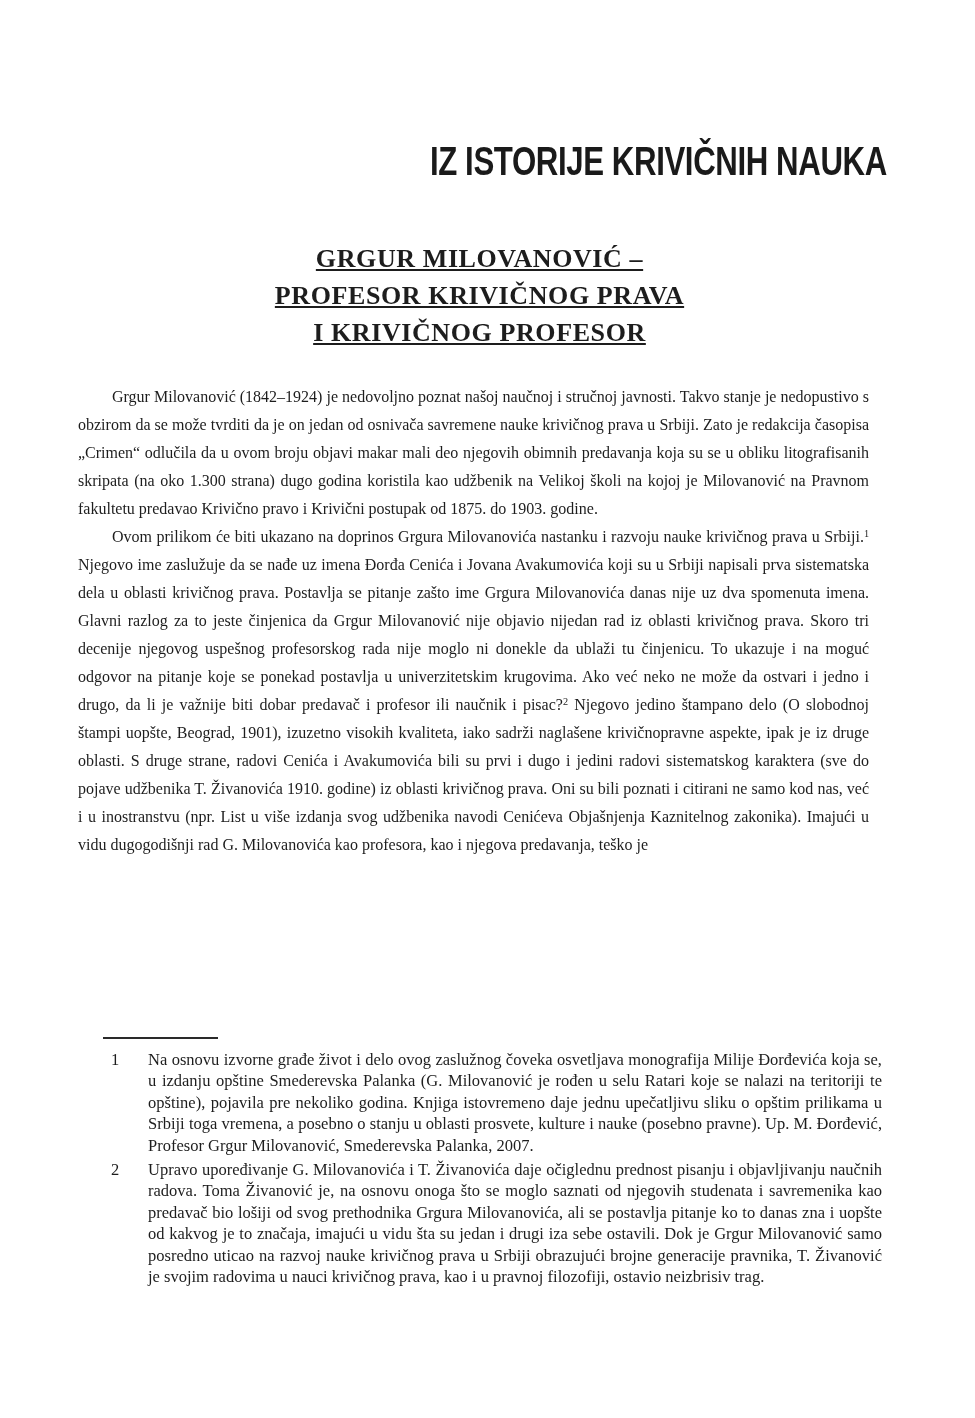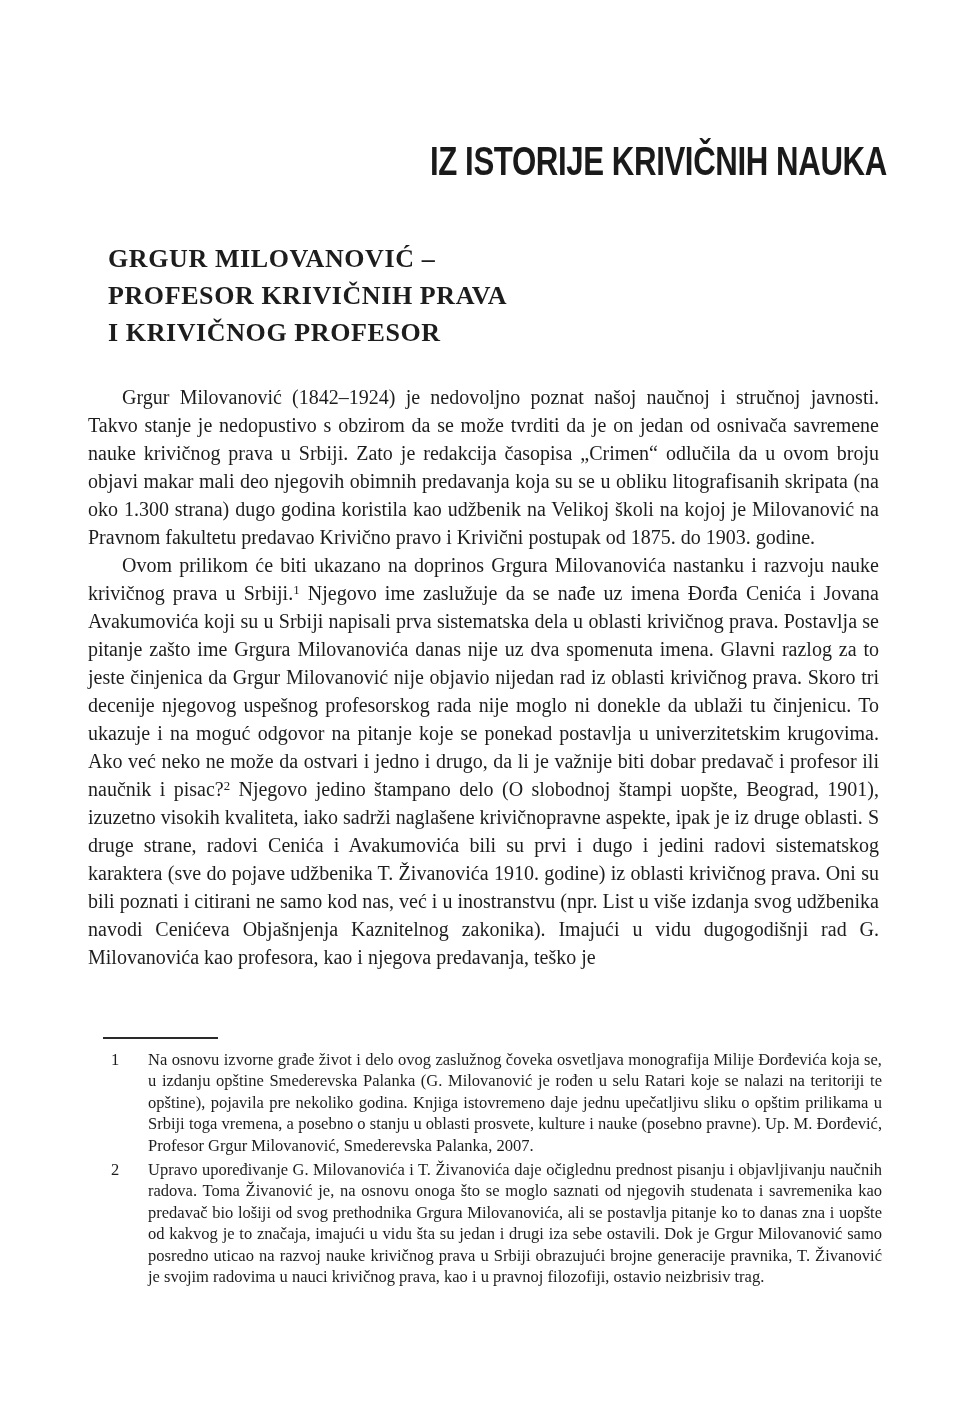--- a/index.html
+++ b/index.html
@@ -23,36 +23,37 @@
     line-height: 1;
     white-space: nowrap;
     letter-spacing: -0.5px;
     transform: scaleX(0.78);
     transform-origin: 100% 50%;
     color: #1a1a1a;
   }
   .article-title {
     position: absolute;
     top: 240px;
-    left: 108px;
+    left: 84px;
     width: 791px;
     margin: 0;
-    text-align: left;
+    text-align: center;
     font-size: 26px;
     font-weight: 700;
     line-height: 37px;
     letter-spacing: 0.6px;
     color: #1d1d1d;
+    text-decoration: underline;
   }
   .body-block {
     position: absolute;
     top: 383px;
-    left: 88px;
+    left: 78px;
     width: 791px;
-    font-size: 20px;
+    font-size: 16px;
     line-height: 28px;
     text-align: justify;
     hyphens: manual;
     -webkit-hyphens: manual;
     color: #1d1d1d;
   }
   .body-block p { margin: 0; text-indent: 34px; }
   .fnref {
     font-size: 64%;
     vertical-align: baseline;
@@ -93,21 +94,21 @@
     font-style: normal;
   }
 </style>
 </head>
 <body>
 
 <div class="page">
 
   <div class="running-head">IZ ISTORIJE KRIVIČNIH NAUKA</div>
 
-  <h1 class="article-title"><span>GRGUR MILOVANOVIĆ –</span><br><span>PROFESOR KRIVIČNIH PRAVA</span><br><span>I KRIVIČNOG PROFESOR</span></h1>
+  <h1 class="article-title"><span>GRGUR MILOVANOVIĆ –</span><br><span>PROFESOR KRIVIČNOG PRAVA</span><br><span>I KRIVIČNOG PROFESOR</span></h1>
 
   <div class="body-block">
     <p><span>Grgur Milovanović (1842–1924) je nedovoljno poznat našoj naučnoj i stručnoj javnosti. Takvo stanje je nedopustivo s obzirom da se može tvrditi da je on jedan od osnivača savremene nauke krivičnog prava u Srbiji. Zato je redakcija časopisa „Cri­men“ odlučila da u ovom broju objavi makar mali deo njegovih obimnih predavanja koja su se u obliku litografisanih skripata (na oko 1.300 strana) dugo godina kori­stila kao udžbenik na Velikoj školi na kojoj je Milovanović na Pravnom fakultetu predavao Krivično pravo i Krivični postupak od 1875. do 1903. godine.</span></p>
     <p><span>Ovom prilikom će biti ukazano na doprinos Grgura Milovanovića nastanku i razvoju nauke krivičnog prava u Srbiji.</span><sup class="fnref">1</sup><span> Njegovo ime zaslužuje da se nađe uz ime­na Đorđa Cenića i Jovana Avakumovića koji su u Srbiji napisali prva sistematska dela u oblasti krivičnog prava. Postavlja se pitanje zašto ime Grgura Milovanovića danas nije uz dva spomenuta imena. Glavni razlog za to jeste činjenica da Grgur Milovanović nije objavio nijedan rad iz oblasti krivičnog prava. Skoro tri decenije njegovog uspešnog profesorskog rada nije moglo ni donekle da ublaži tu činjenicu. To ukazuje i na moguć odgovor na pitanje koje se ponekad postavlja u univerzitet­skim krugovima. Ako već neko ne može da ostvari i jedno i drugo, da li je važnije biti dobar predavač i profesor ili naučnik i pisac?</span><sup class="fnref">2</sup><span> Njegovo jedino štampano delo (</span><span class="it">O slobodnoj štampi uopšte</span><span>, Beograd, 1901), izuzetno visokih kvaliteta, iako sadrži naglašene krivičnopravne aspekte, ipak je iz druge oblasti. S druge strane, radovi Cenića i Avakumovića bili su prvi i dugo i jedini radovi sistematskog karaktera (sve do pojave udžbenika T. Živanovića 1910. godine) iz oblasti krivičnog prava. Oni su bili poznati i citirani ne samo kod nas, već i u inostranstvu (npr. List u više izdanja svog udžbenika navodi Cenićeva </span><span class="it">Objašnjenja Kaznitelnog zakonika</span><span>). Imajući u vidu dugogodišnji rad G. Milovanovića kao profesora, kao i njegova predavanja, teško je</span></p>
   </div>
 
   <div class="fn-rule"></div>
 
   <div class="footnotes">
     <p class="footnote"><span class="fn-num">1</span><span>Na osnovu izvorne građe život i delo ovog zaslužnog čoveka osvetljava monografija Milije Đorđe­vića koja se, u izdanju opštine Smederevska Palanka (G. Milovanović je rođen u selu Ratari koje se nalazi na teritoriji te opštine), pojavila pre nekoliko godina. Knjiga istovremeno daje jednu upečatljivu sliku o opštim prilikama u Srbiji toga vremena, a posebno o stanju u oblasti prosvete, kulture i nauke (posebno pravne). Up. M. Đorđević, </span><span class="it">Profesor Grgur Milovanović</span><span>, Smederevska Palanka, 2007.</span></p>

